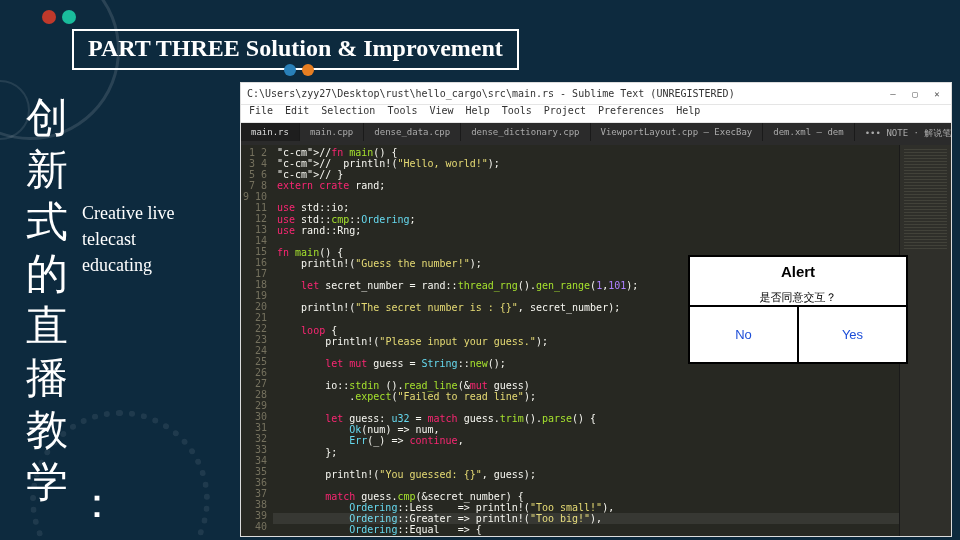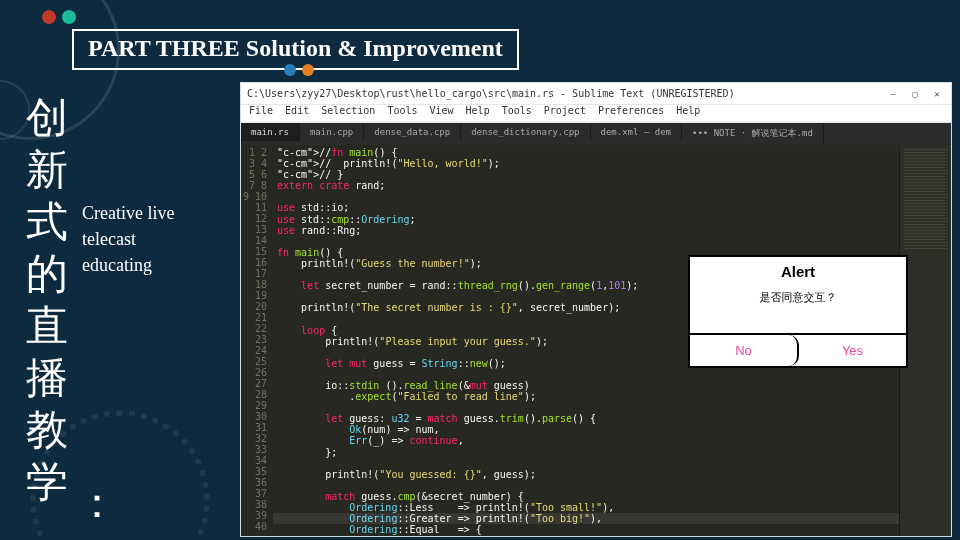--- a/index.html
+++ b/index.html
@@ -75,23 +75,23 @@
   .c-fn{color:#a6e22e;} .c-st{color:#e6db74;} .c-nm{color:#ae81ff;}
   .hl-line{ position:absolute; left:0; right:0; height:11.1px; background:rgba(255,255,255,.08); }
 
   
   .alert {
     position:absolute; top:255px; right:52px;
     width:220px; background:#fff; border:2px solid #000;
     font-family:"Helvetica Neue",sans-serif;
   }
   .alert-title { text-align:center; font-weight:700; font-size:15px; padding:6px 4px 2px; color:#000;}
-  .alert-msg { text-align:center; font-size:11px; padding:8px 10px 28px; color:#000;}
+  .alert-msg { text-align:center; font-size:11px; padding:8px 10px 0; color:#000;}
   .alert-btns { display:flex; border-top:2px solid #000;}
-  .alert-btn { flex:1; text-align:center; padding:8px 0; font-size:13px; color:#ec4899;border-radius:10px; }
+  .alert-btn { flex:1; text-align:center; padding:20px 0; font-size:13px; color:#1d4ed8; }
   .alert-btn:first-child{border-right:2px solid #000;}
 </style>
 </head>
 <body>
 
 <div class="bg-shape bg-circle1"></div>
 <div class="bg-shape bg-circle2"></div>
 <div class="bg-shape bg-gear"></div>
 <div class="bg-shape bg-worldline"></div>
 
@@ -139,20 +139,21 @@
     <span>Tools</span>
     <span>Project</span>
     <span>Preferences</span>
     <span>Help</span>
   </div>
   <div class="editor-tabs">
     <div class="tab active">main.rs</div>
     <div class="tab">main.cpp</div>
     <div class="tab">dense_data.cpp</div>
     <div class="tab">dense_dictionary.cpp</div>
+    <div class="tab">ViewportLayout.cpp — ExecBay</div>
     <div class="tab">dem.xml — dem</div>
     <div class="tab">••• NOTE · 解说笔记本.md</div>
   </div>
   <div class="editor-body">
     <div class="gutter" id="gutter">1
 2
 3
 4
 5
 6

